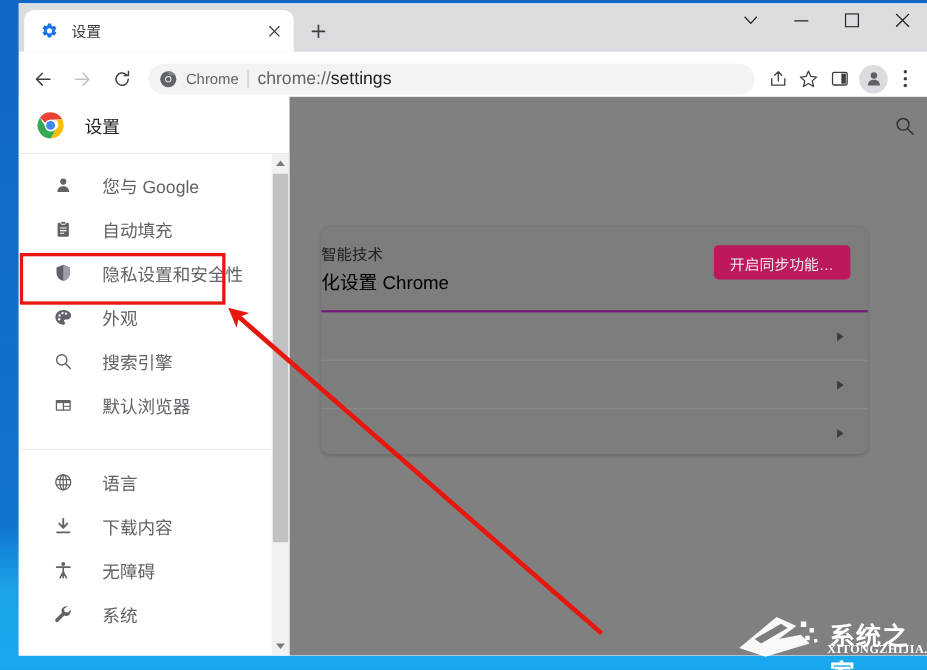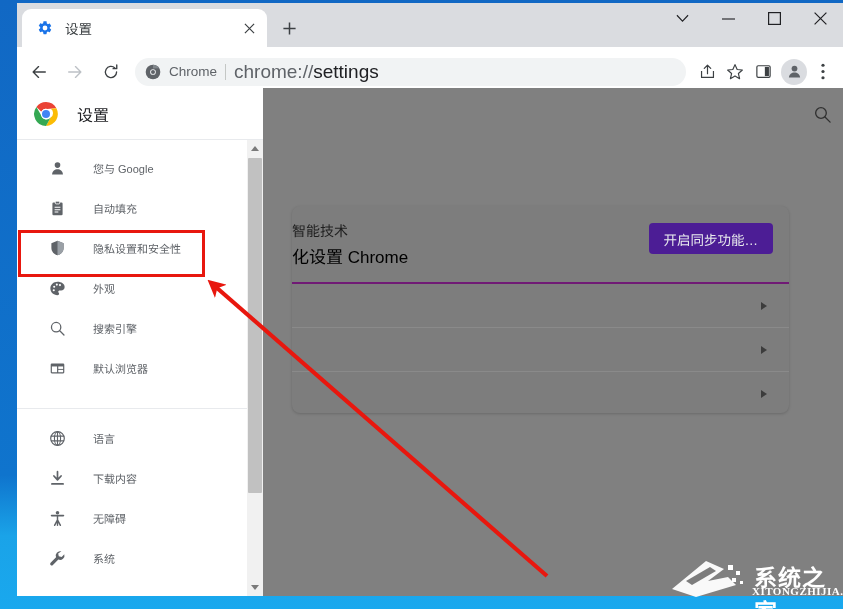--- a/index.html
+++ b/index.html
@@ -130,21 +130,21 @@
     margin-left: 8px;
     font-size: 13.5px;
     color: #5f6368;
   }
   #omnibox-sep {
     margin: 0 8px;
     width: 1px; height: 16px;
     background: #c4c7c5;
   }
   #omnibox-url {
-    font-size: 19px;
+    font-size: 16px;
     color: #202124;
     white-space: nowrap;
     overflow: hidden;
   }
   #omnibox-url .scheme { color: #5f6368; }
   .tb-icon {
     width: 26px; height: 26px;
     margin-right: 2px;
     display: flex;
     align-items: center;
@@ -210,21 +210,21 @@
     left: 0; top: 37px;
     font-size: 17px;
     color: #000000;
     white-space: nowrap;
   }
   #sync-button {
     position: absolute;
     right: 16px; top: 17px;
     height: 31px;
     padding: 0 15px;
-    background: #4c1d95;
+    background: #be185d;
     color: #e8eaed;
     border: none;
     border-radius: 4px;
     font-size: 13.5px;
     font-family: inherit;
     display: flex;
     align-items: center;
   }
   .card-row {
     position: relative;
@@ -283,21 +283,21 @@
   }
   .menu-icon {
     width: 20px; height: 20px;
     display: flex;
     align-items: center;
     justify-content: center;
     flex: none;
   }
   .menu-label {
     margin-left: 26px;
-    font-size: 11px;
+    font-size: 16px;
     color: #5f6368;
     white-space: nowrap;
   }
 
   
   #sb-scroll {
     position: absolute;
     right: 0; top: 52px;
     width: 16px; height: 456px;
     background: #f1f1f1;

